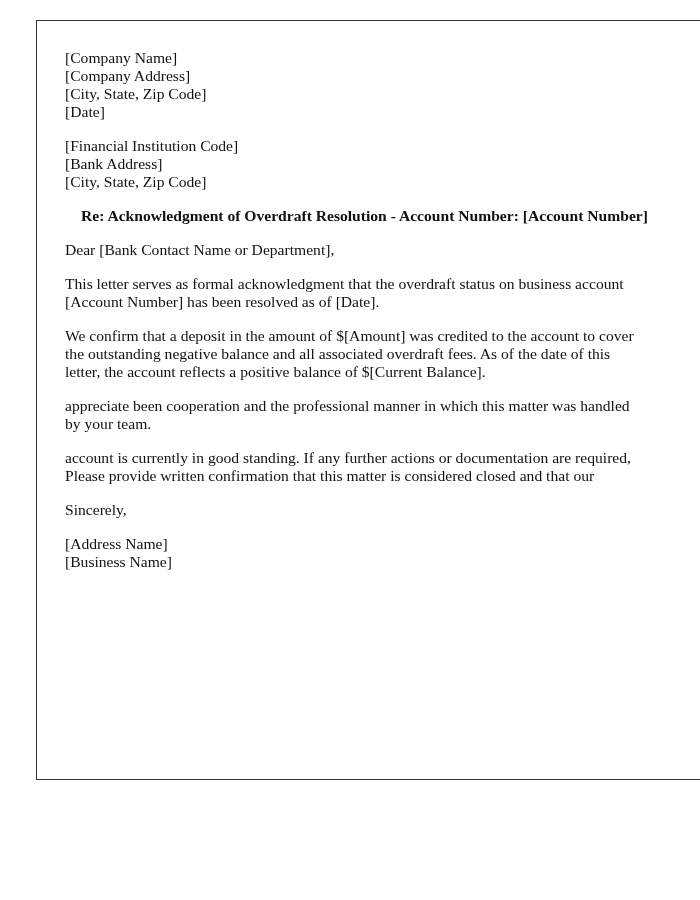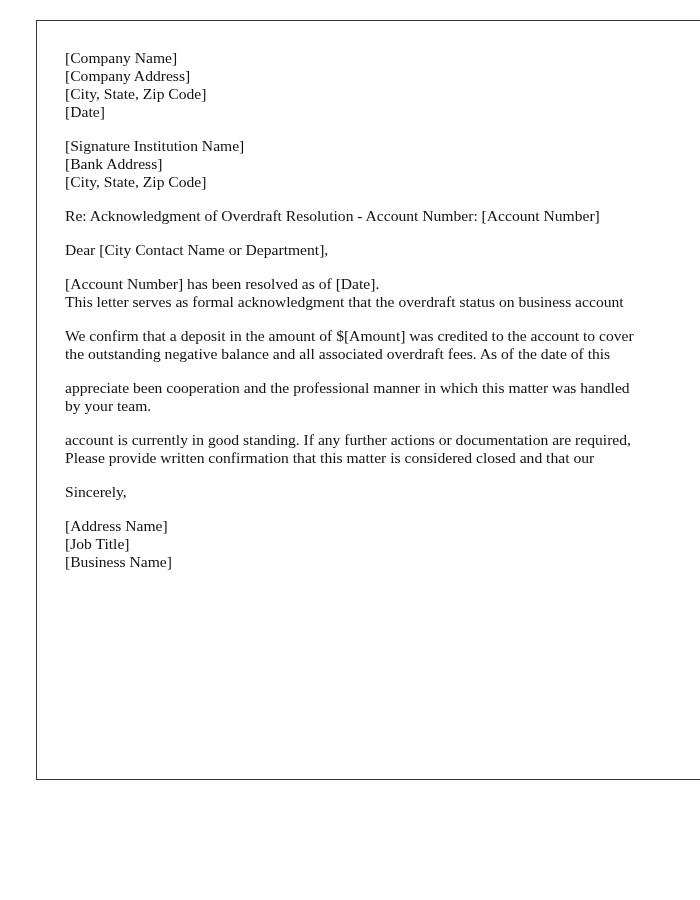--- a/index.html
+++ b/index.html
@@ -33,22 +33,23 @@
       line-height: 18px;
     }
     .block {
       margin: 0 0 16px 0;
     }
     .line {
       display: block;
       white-space: nowrap;
     }
     .subject {
-      font-weight: normal;
+      font-weight: bold;
       white-space: nowrap;
+      margin-left: 16px;
     }
     p {
       margin: 0 0 16px 0;
     }
     .para-line {
       display: block;
       white-space: nowrap;
     }
   </style>
 </head>
@@ -58,51 +59,51 @@
   <div class="content">
 
     <div class="block">
       <span class="line">[Company Name]</span>
       <span class="line">[Company Address]</span>
       <span class="line">[City, State, Zip Code]</span>
       <span class="line">[Date]</span>
     </div>
 
     <div class="block">
-      <span class="line">[Signature Institution Name]</span>
+      <span class="line">[Financial Institution Code]</span>
       <span class="line">[Bank Address]</span>
       <span class="line">[City, State, Zip Code]</span>
     </div>
 
     <p class="subject">Re: Acknowledgment of Overdraft Resolution - Account Number: [Account Number]</p>
 
-    <p>Dear [City Contact Name or Department],</p>
+    <p>Dear [Bank Contact Name or Department],</p>
 
     <p>
+      <span class="para-line">This letter serves as formal acknowledgment that the overdraft status on business account</span>
       <span class="para-line">[Account Number] has been resolved as of [Date].</span>
-      <span class="para-line">This letter serves as formal acknowledgment that the overdraft status on business account</span>
     </p>
 
     <p>
       <span class="para-line">We confirm that a deposit in the amount of $[Amount] was credited to the account to cover</span>
       <span class="para-line">the outstanding negative balance and all associated overdraft fees. As of the date of this</span>
+      <span class="para-line">letter, the account reflects a positive balance of $[Current Balance].</span>
     </p>
 
     <p>
       <span class="para-line">appreciate been cooperation and the professional manner in which this matter was handled</span>
       <span class="para-line">by your team.</span>
     </p>
 
     <p>
       <span class="para-line">account is currently in good standing. If any further actions or documentation are required,</span>
       <span class="para-line">Please provide written confirmation that this matter is considered closed and that our</span>
     </p>
 
     <p>Sincerely,</p>
 
     <div class="block">
       <span class="line">[Address Name]</span>
-      <span class="line">[Job Title]</span>
       <span class="line">[Business Name]</span>
     </div>
 
   </div>
 </div>
 
 </body></html>

